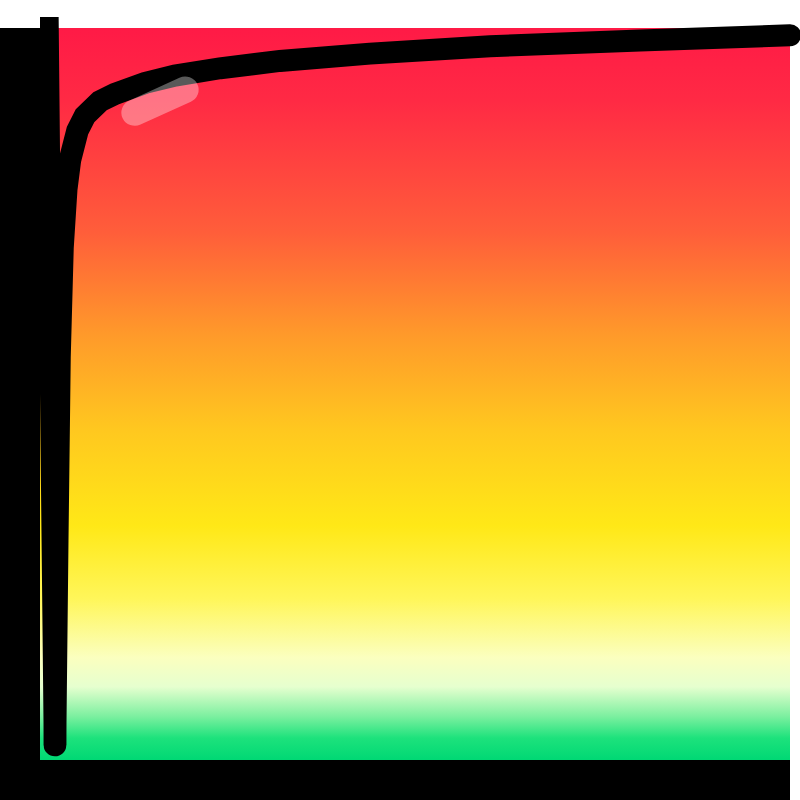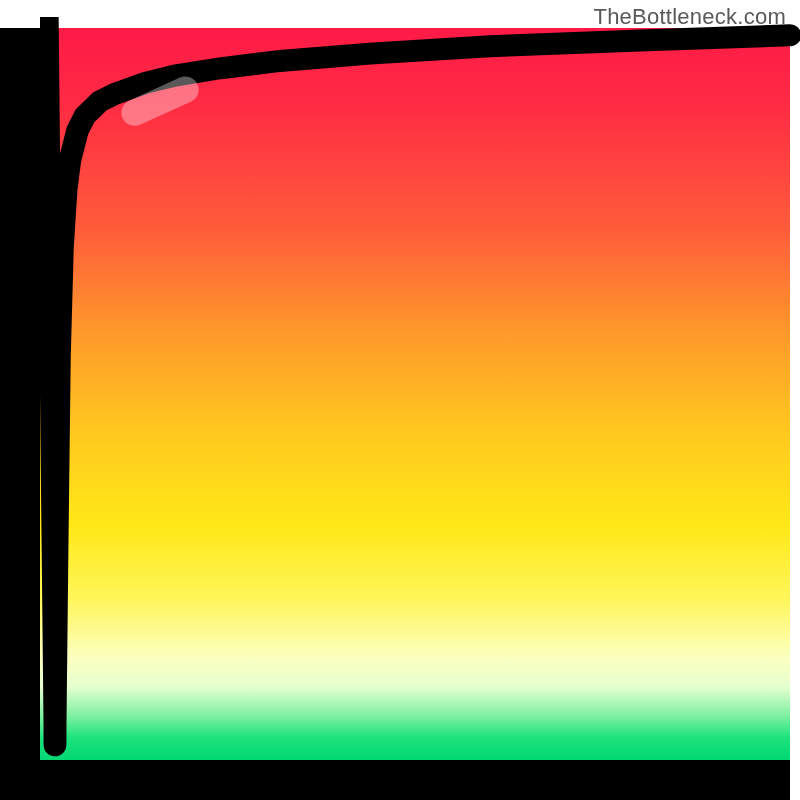--- a/index.html
+++ b/index.html
@@ -128,14 +128,13 @@
                L 60.0 2.5
                L 80.0 1.7
                L 100.0 1.0"></path>
 
       <g transform="translate(16,10) rotate(-25)">
         <rect class="highlight-pill" x="-5.5" y="-1.8" width="11" height="3.6" rx="1.8" ry="1.8"></rect>
       </g>
     </svg>
   </div>
 
-  <div class="watermark">TheBottleneck.com</div>
 </div>
 
 </body></html>

